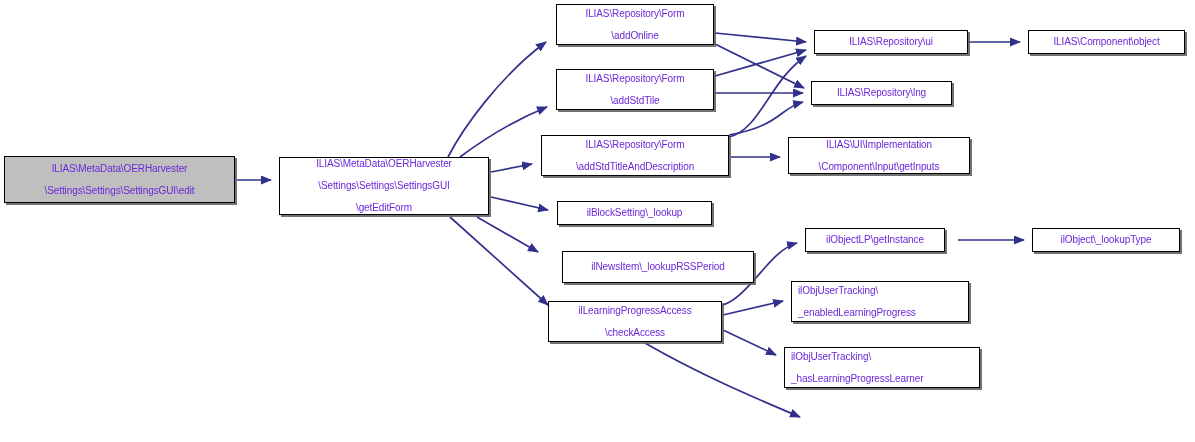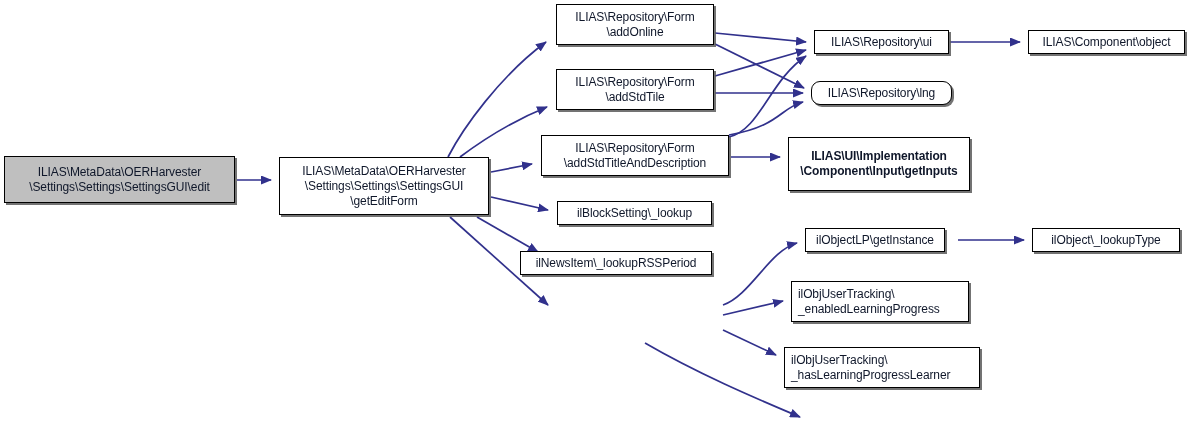--- a/index.html
+++ b/index.html
@@ -15,23 +15,23 @@
   #edges{position:absolute;left:0;top:0;width:1195px;height:442px;}
   .node{
     position:absolute;
     box-sizing:border-box;
     border:1px solid #000000;
     background:#ffffff;
     display:flex;
     align-items:center;
     justify-content:center;
     text-align:center;
-    font-size:12px;
-    line-height:15px;
-    color:#0f172a;
+    font-size:10px;
+    line-height:22px;
+    color:#6d28d9;
     white-space:pre-line;
     letter-spacing:-0.1px;
     box-shadow:2px 2px 0 0 rgba(90,90,90,0.85);
   }
   .node.highlight{
     background:#bfbfbf;
   }
   .node .lbl{display:block;width:100%;padding:0 3px;}
 </style>
 </head>
@@ -112,34 +112,38 @@
 
   <div class="node" style="left:541px;top:135px;width:188px;height:41px;">
     <span class="lbl">ILIAS\Repository\Form
 \addStdTitleAndDescription</span>
   </div>
 
   <div class="node" style="left:557px;top:201px;width:155px;height:24px;">
     <span class="lbl">ilBlockSetting\_lookup</span>
   </div>
 
-  <div class="node" style="left:520px;top:251px;width:192px;height:24px;">
+  <div class="node" style="left:562px;top:251px;width:192px;height:32px;">
     <span class="lbl">ilNewsItem\_lookupRSSPeriod</span>
   </div>
 
+  <div class="node" style="left:548px;top:301px;width:174px;height:41px;">
+    <span class="lbl">ilLearningProgressAccess
+\checkAccess</span>
+  </div>
 
-  <div class="node" style="left:814px;top:30px;width:135px;height:24px;">
+  <div class="node" style="left:814px;top:30px;width:154px;height:24px;">
     <span class="lbl">ILIAS\Repository\ui</span>
   </div>
 
-  <div class="node" style="left:811px;top:81px;width:141px;height:24px;border-radius:9px;">
+  <div class="node" style="left:811px;top:81px;width:141px;height:24px;">
     <span class="lbl">ILIAS\Repository\lng</span>
   </div>
 
-  <div class="node" style="left:788px;top:137px;width:182px;height:54px;font-weight:bold;">
+  <div class="node" style="left:788px;top:137px;width:182px;height:37px;">
     <span class="lbl">ILIAS\UI\Implementation
 \Component\Input\getInputs</span>
   </div>
 
   <div class="node" style="left:805px;top:228px;width:140px;height:24px;">
     <span class="lbl">ilObjectLP\getInstance</span>
   </div>
 
   <div class="node" style="left:791px;top:281px;width:178px;height:41px;justify-content:flex-start;text-align:left;">
     <span class="lbl" style="padding-left:6px;">ilObjUserTracking\

